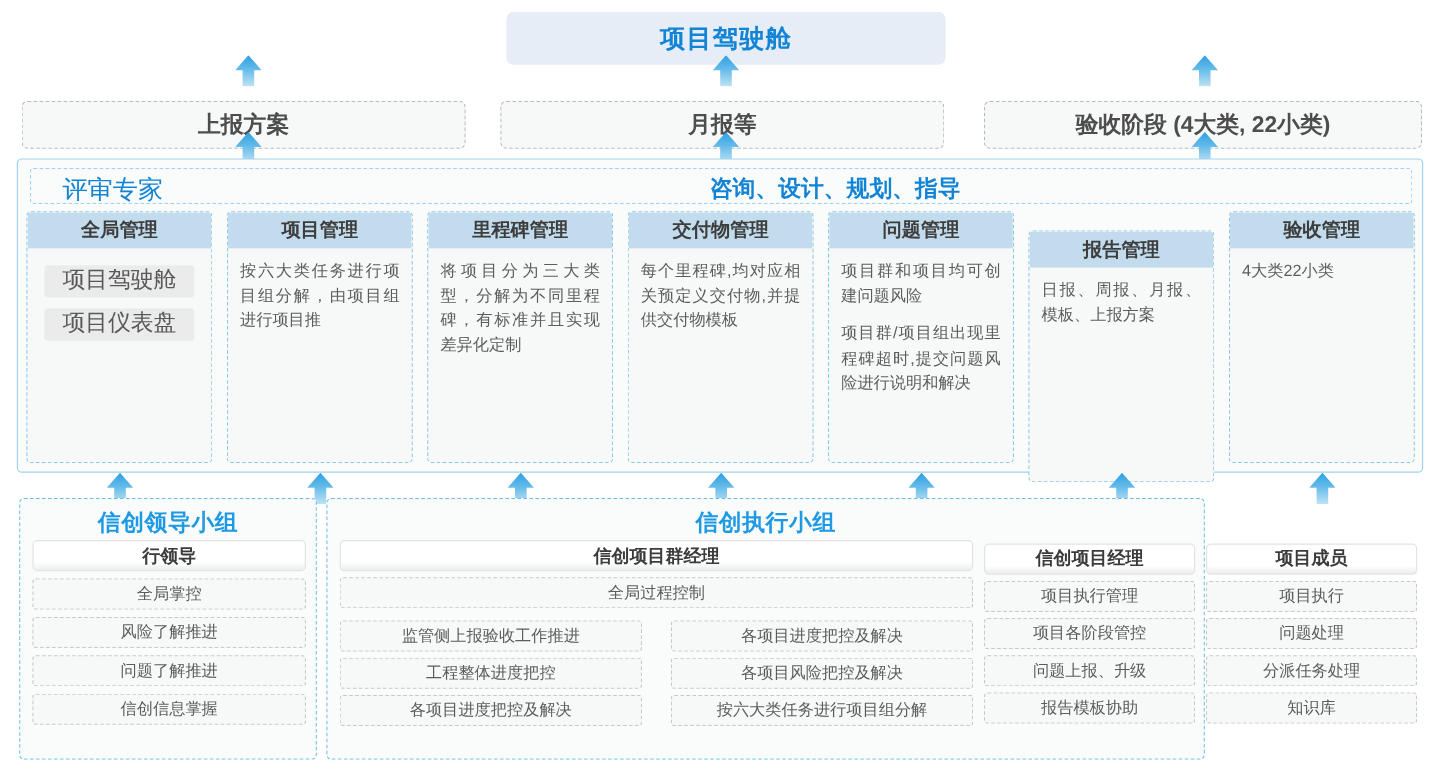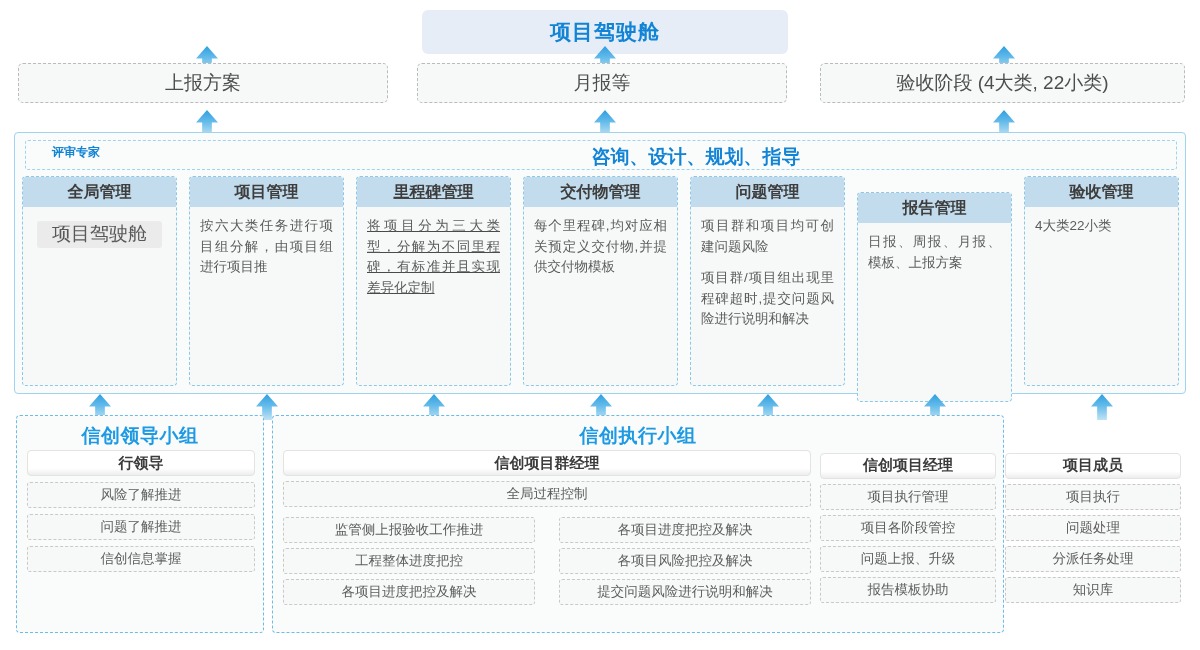--- a/index.html
+++ b/index.html
@@ -29,22 +29,22 @@
   }
 
   .dash-box {
     border: 1px dashed #b9bcbe;
     border-radius: 5px;
     background: #f7f8f8;
     display: flex; align-items: center; justify-content: center;
   }
 
   .reporting-row-item {
-    top: 63px; height: 40px;
-    font-size: 19px; font-weight: normal; color: #4d4d4d;
+    top: 84px; height: 40px;
+    font-size: 19px; font-weight: bold; color: #4d4d4d;
   }
   .rr-1 { left: 18px;  width: 370px; }
   .rr-2 { left: 417px; width: 370px; }
   .rr-3 { left: 820px; width: 365px; }
 
   
   .arrow {
     width: 22px; height: 26px;
     background: linear-gradient(to bottom, #2f9fe0 0%, #64bbea 45%, #bfe2f5 100%);
     -webkit-clip-path: polygon(50% 0%, 100% 48%, 72% 48%, 72% 100%, 28% 100%, 28% 48%, 0% 48%);
@@ -61,21 +61,21 @@
     background: #fafbfb;
   }
   .advisory-header {
     left: 25px; top: 140px; width: 1152px; height: 30px;
     border: 1px dashed #9fd3ef;
     border-radius: 3px;
     background: #fafbfb;
   }
   .advisory-header .lbl-left {
     position: absolute; left: 26px; top: 3px;
-    font-size: 12px; font-weight: bold; color: #1184d6;
+    font-size: 21px; font-weight: normal; color: #1184d6;
   }
   .advisory-header .lbl-center {
     position: absolute; left: 0; right: 0; top: 3px; text-align: center;
     font-size: 19px; font-weight: bold; color: #1184d6;
     padding-left: 190px;
   }
 
   .mgmt-col {
     top: 176px; width: 155px; height: 210px;
     border: 1px dashed #8cc9e8;
@@ -190,31 +190,32 @@
 
 <div class="abs advisory-header">
   <span class="lbl-left">评审专家</span>
   <span class="lbl-center">咨询、设计、规划、指导</span>
 </div>
 
 <div class="abs mgmt-col" style="left:22px;">
   <div class="col-head">全局管理</div>
   <div class="col-body">
     <div class="pill">项目驾驶舱</div>
+    <div class="pill">项目仪表盘</div>
   </div>
 </div>
 
 <div class="abs mgmt-col" style="left:189px;">
   <div class="col-head">项目管理</div>
   <div class="col-body">
     <p>按六大类任务进行项目组分解，由项目组进行项目推</p>
   </div>
 </div>
 
-<div class="abs mgmt-col" style="left:356px;text-decoration:underline;">
+<div class="abs mgmt-col" style="left:356px;">
   <div class="col-head">里程碑管理</div>
   <div class="col-body">
     <p>将项目分为三大类型，分解为不同里程碑，有标准并且实现差异化定制</p>
   </div>
 </div>
 
 <div class="abs mgmt-col" style="left:523px;">
   <div class="col-head">交付物管理</div>
   <div class="col-body">
     <p>每个里程碑,均对应相关预定义交付物,并提供交付物模板</p>
@@ -248,20 +249,21 @@
 <div class="abs arrow" style="left:423px; top:394px;"></div>
 <div class="abs arrow" style="left:590px; top:394px;"></div>
 <div class="abs arrow" style="left:757px; top:394px;"></div>
 <div class="abs arrow" style="left:924px; top:394px;"></div>
 <div class="abs arrow" style="left:1091px;top:394px;"></div>
 
 <div class="abs group-box group-lead">
   <div class="group-title">信创领导小组</div>
   <div class="lead-inner">
     <div class="role-head">行领导</div>
+    <div class="task">全局掌控</div>
     <div class="task">风险了解推进</div>
     <div class="task">问题了解推进</div>
     <div class="task">信创信息掌握</div>
   </div>
 </div>
 
 <div class="abs group-box group-exec">
   <div class="group-title">信创执行小组</div>
 
   <div class="exec-cols">
@@ -271,21 +273,21 @@
       <div class="task">全局过程控制</div>
       <div class="pm-subcols">
         <div>
           <div class="task">监管侧上报验收工作推进</div>
           <div class="task">工程整体进度把控</div>
           <div class="task">各项目进度把控及解决</div>
         </div>
         <div>
           <div class="task">各项目进度把控及解决</div>
           <div class="task">各项目风险把控及解决</div>
-          <div class="task">提交问题风险进行说明和解决</div>
+          <div class="task">按六大类任务进行项目组分解</div>
         </div>
       </div>
     </div>
 
     <div class="exec-pm">
       <div class="role-head">信创项目经理</div>
       <div class="task">项目执行管理</div>
       <div class="task">项目各阶段管控</div>
       <div class="task">问题上报、升级</div>
       <div class="task">报告模板协助</div>

